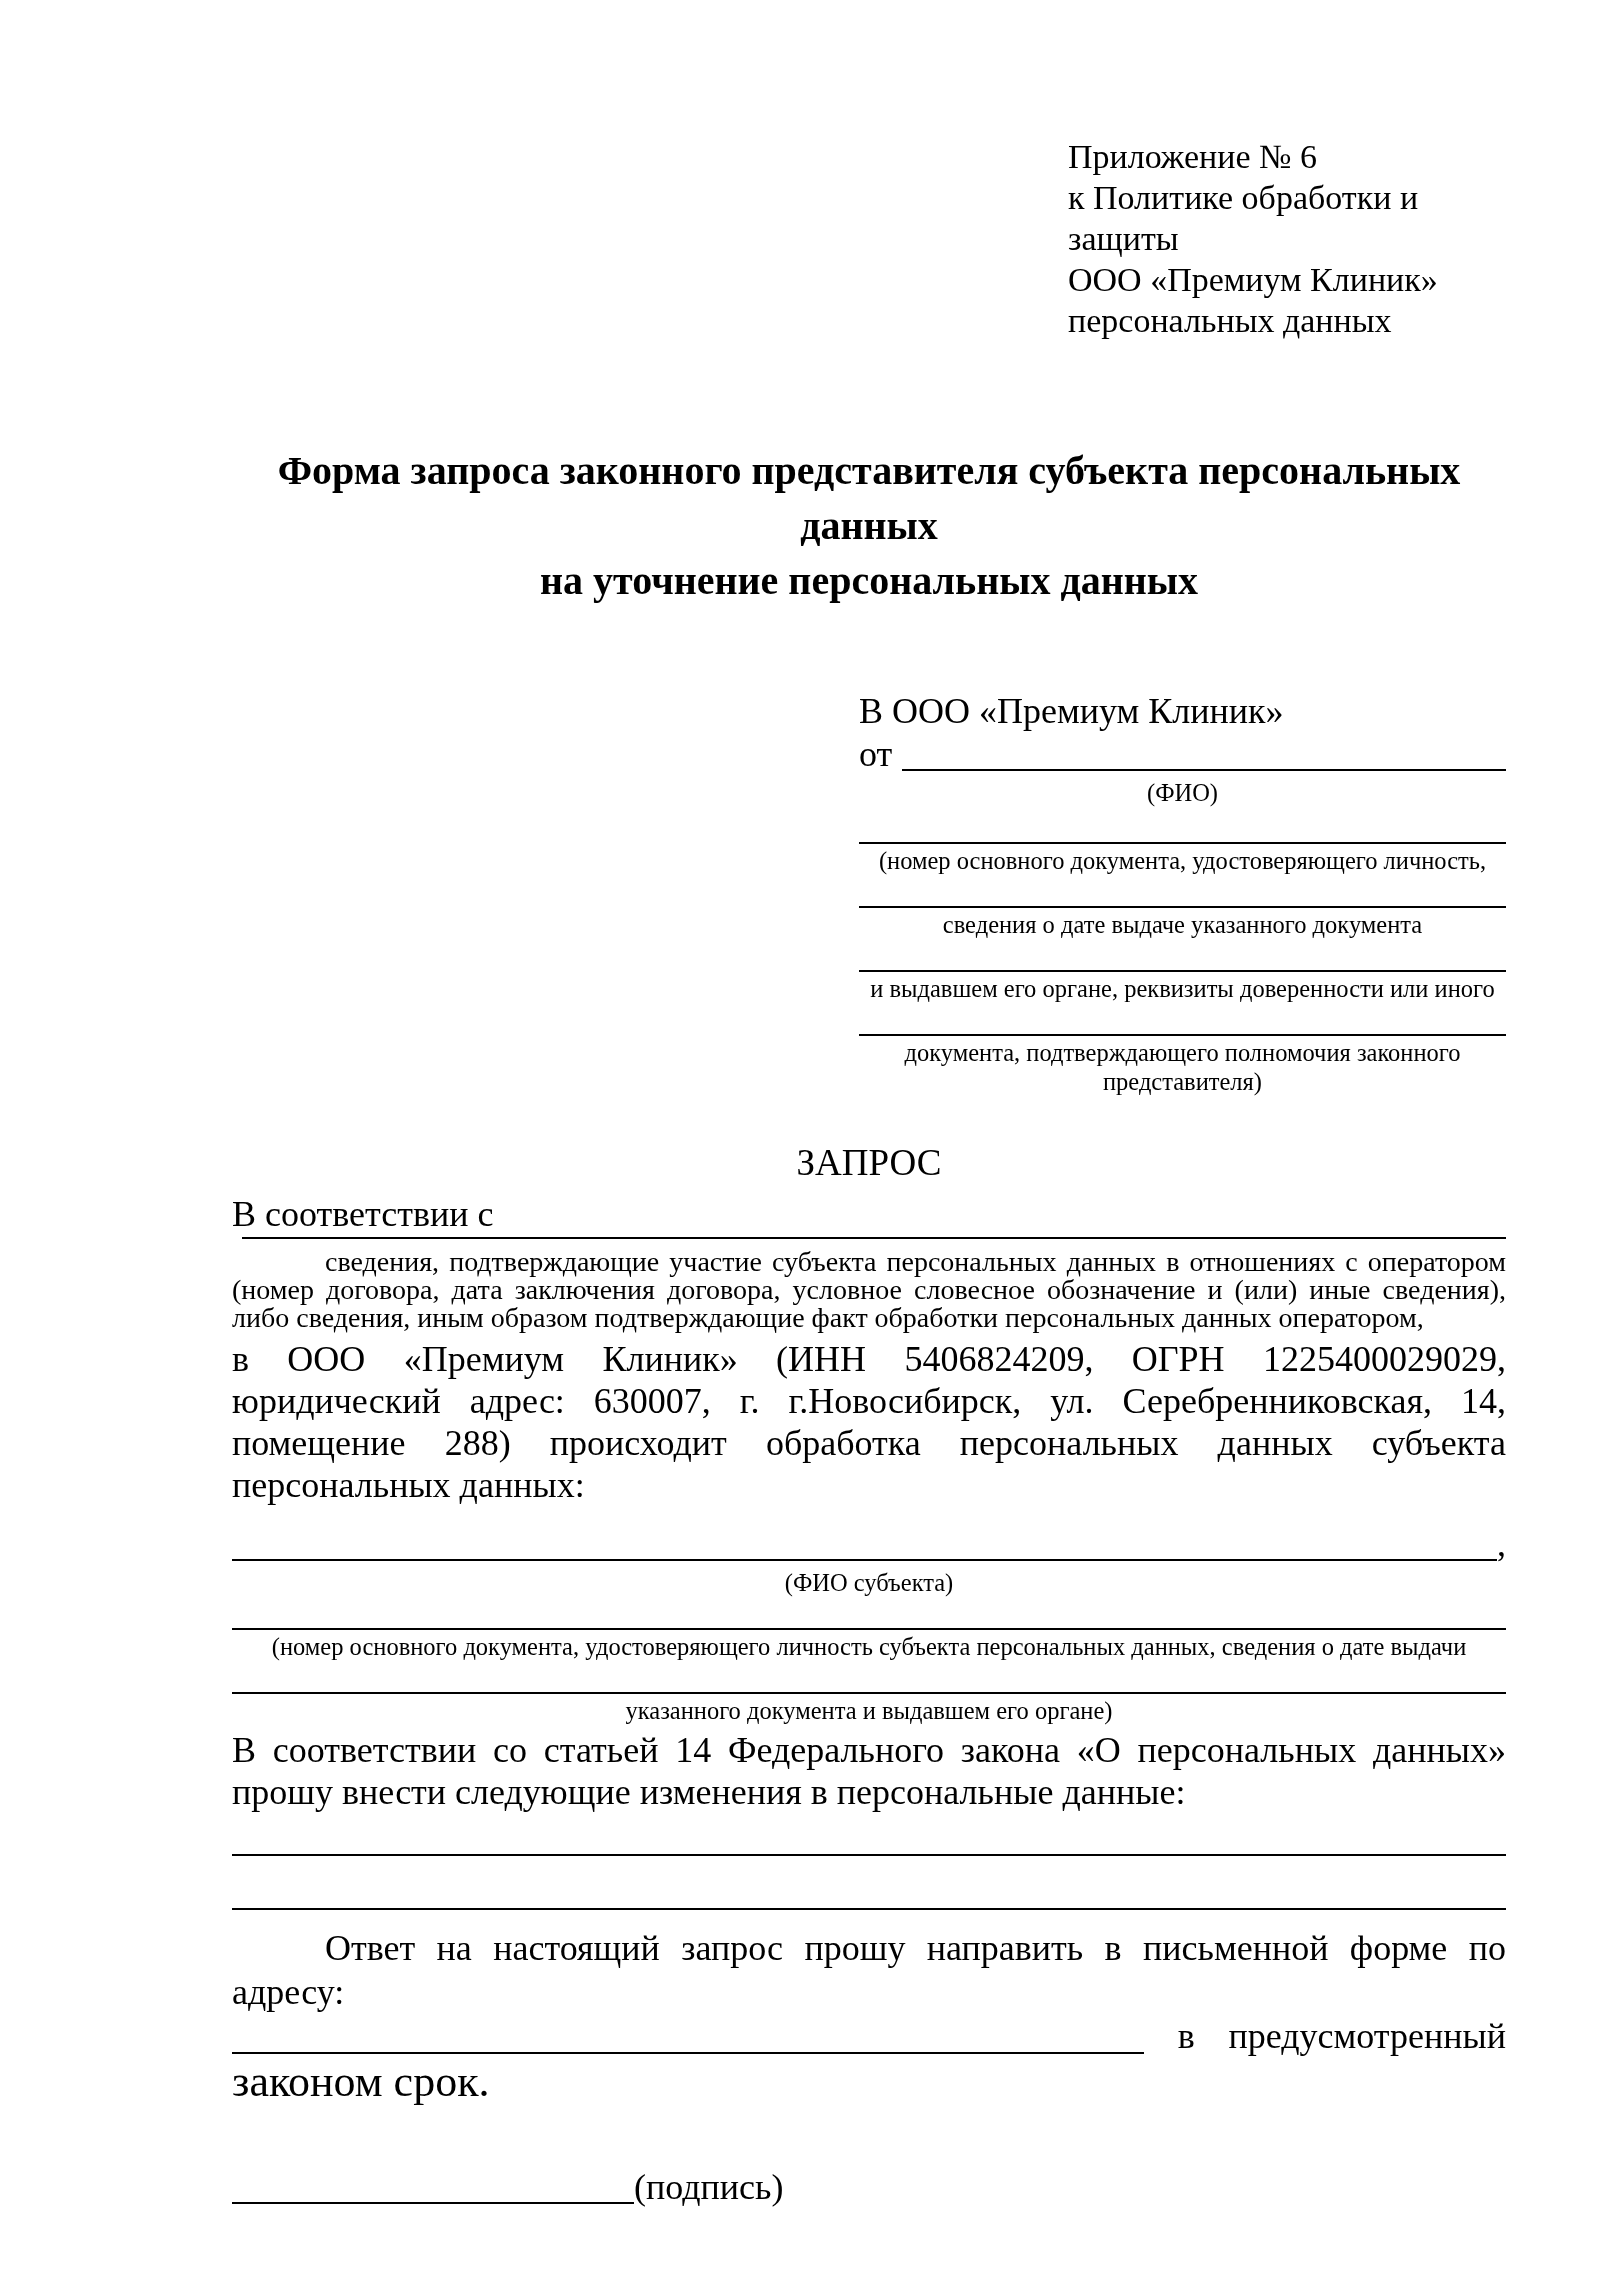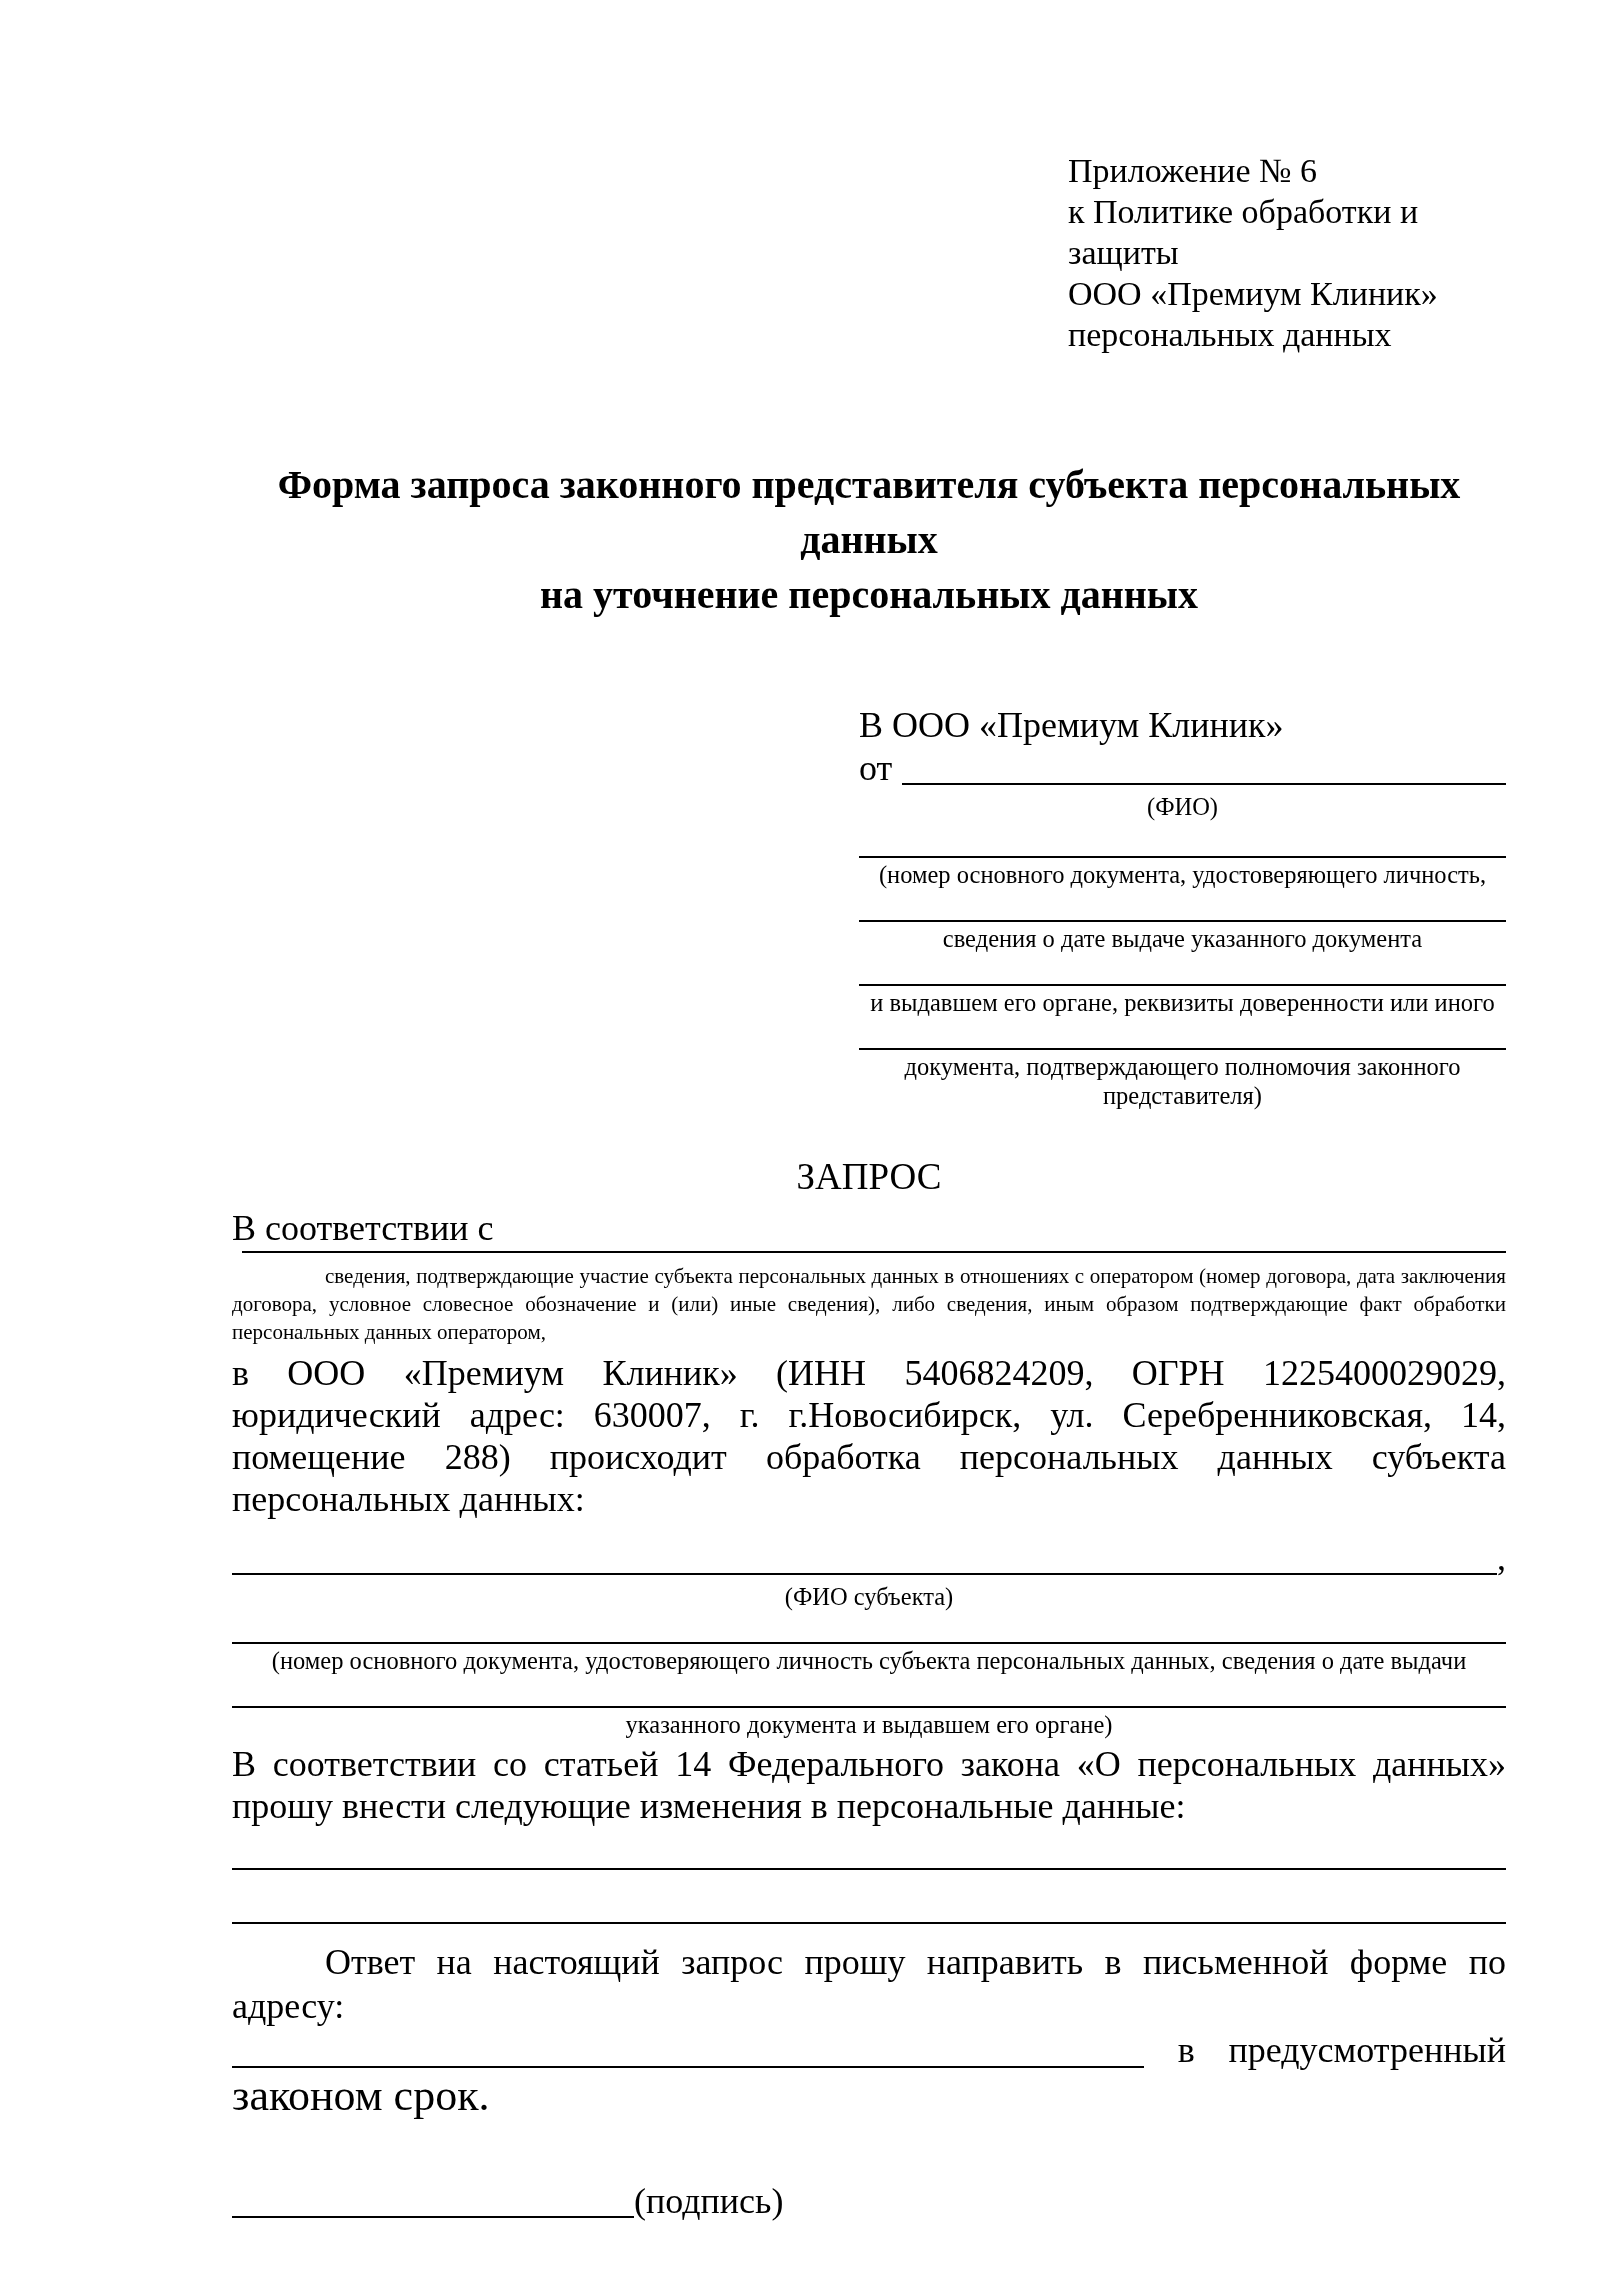--- a/index.html
+++ b/index.html
@@ -9,21 +9,21 @@
     height: 2293px;
     margin: 0 auto;
     background: #ffffff;
     color: #000;
     font-family: "Liberation Serif", "DejaVu Serif", serif;
     overflow: hidden;
   }
   .content {
     position: absolute;
     left: 232px;
-    top: 150px;
+    top: 136px;
     width: 1274px;
   }
 
   
   .appendix { margin-left: 836px; font-size: 34px; line-height: 41px; }
 
   
   .doc-title {
     margin-top: 102px;
     font-size: 40px;
@@ -39,21 +39,21 @@
   .rule { border-bottom: 2.9px solid #000; height: 0; }
   .caption { font-size: 24.5px; line-height: 29px; text-align: center; margin-top: 2px; }
   .addressee .rule { margin-top: 31px; }
   .addressee .rule.first { margin-top: 35px; }
 
   
   .zapros { margin-top: 43px; font-size: 37px; line-height: 47px; text-align: center; }
   .intro-row { display: flex; margin-top: 5.9px; font-size: 36px; line-height: 45px; flex-direction: column; }
   .intro-row .indent { width: 93px; flex: 0 0 auto; }
   .small-note {
-    font-size: 21px; line-height: 28px;
+    font-size: 28px; line-height: 28px;
     text-align: justify; text-indent: 93px;
     margin-top: 3.9px;
   }
   .body-par { font-size: 36px; line-height: 42px; text-align: justify; margin-top: 5.9px; }
 
   .comma-row { display: flex; margin-top: 17.6px; font-size: 36px; line-height: 43px; }
   .comma-row .fill-line { margin-left: 0; }
   .subject .rule { margin-top: 31px; }
 
   .law-par { margin-top: 3.9px; }

